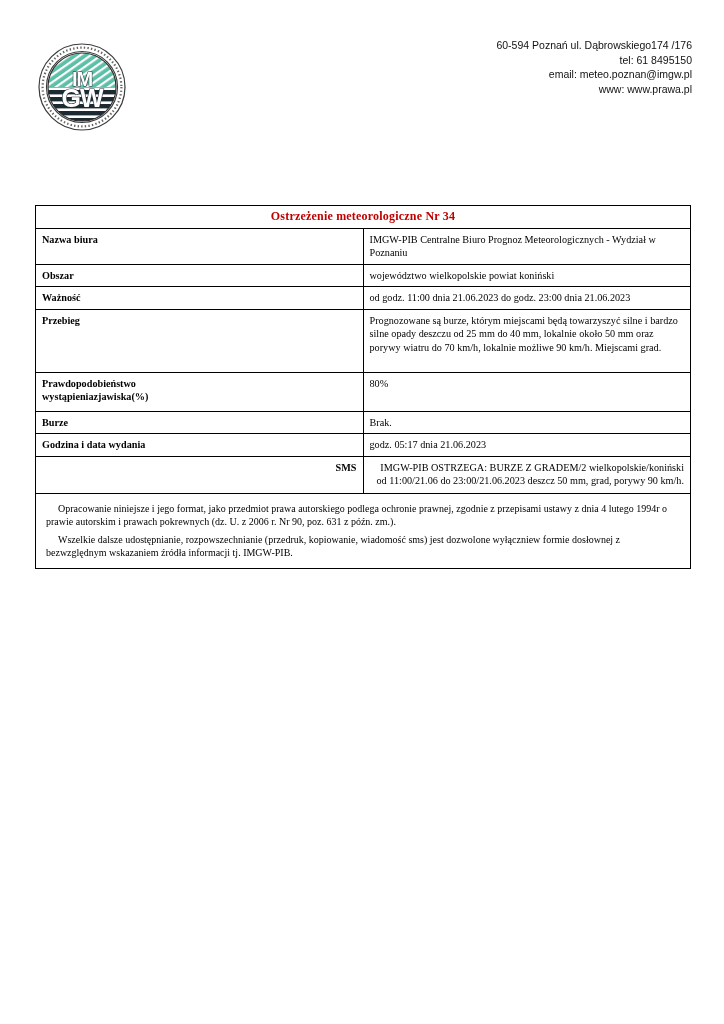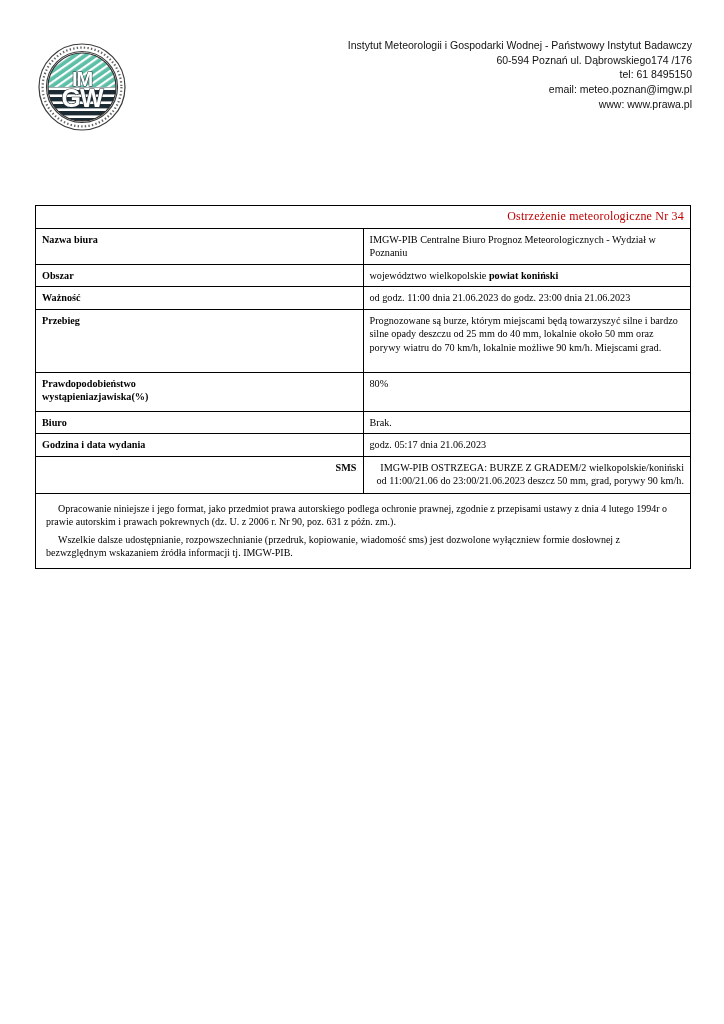--- a/index.html
+++ b/index.html
@@ -67,40 +67,40 @@
   }
   #warning-table td.label {
     width: 172px;
     font-weight: bold;
   }
   #warning-table td.value {
     width: 484px;
     font-weight: normal;
   }
   td.title-cell {
-    text-align: right;
-    font-weight: normal;
+    text-align: center;
+    font-weight: bold;
     font-size: 12px;
     padding: 7px 0 8px 0;
     letter-spacing: 0.2px;
   }
   tr.thick-bottom > td {
     border-bottom: 2px solid #808080;
   }
   td.tall-przebieg {
     height: 54px;
   }
   td.tall-prob {
     height: 30px;
   }
   td.tall-sms {
     height: 28px;
     text-align: right;
   }
-  .bold-inline { font-weight: bold; }
+  .bold-inline { font-weight: normal; }
 
   
   td.legal {
     font-size: 10px;
     line-height: 14.5px;
     padding: 5px 8px 6px 8px;
     border-top: 2px solid #808080;
   }
   td.legal p {
     margin: 4px;
@@ -140,21 +140,20 @@
         <rect x="10" y="46" width="72" height="36" fill="url(#horiz)"></rect>
       </g>
       <circle cx="46" cy="46" r="34" fill="none" stroke="#2a2a2a" stroke-width="1.1"></circle>
 
       <text x="46" y="45" text-anchor="middle" font-family="Liberation Sans, sans-serif" font-size="20" font-weight="bold" fill="#ffffff" stroke="#1c2b33" stroke-width="1.1" paint-order="stroke" letter-spacing="-1">IM</text>
       <text x="46" y="66" text-anchor="middle" font-family="Liberation Sans, sans-serif" font-size="25" font-weight="bold" fill="#ffffff" stroke="#1c2b33" stroke-width="1.2" paint-order="stroke" letter-spacing="-1">GW</text>
     </svg>
   </div>
 
   <div id="header-text">
-    <div>Instytut Meteorologii i Gospodarki Wodnej - Państwowy Instytut Badawczy</div>
     <div>60-594 Poznań ul. Dąbrowskiego174 /176</div>
     <div>tel: 61 8495150</div>
     <div>email: meteo.poznan@imgw.pl</div>
     <div>www: www.prawa.pl</div>
   </div>
 
 </div>
 
 <table id="warning-table">
   <tbody>
@@ -182,21 +181,21 @@
       <td class="label tall-przebieg">Przebieg</td>
       <td class="value tall-przebieg">Prognozowane są burze, którym miejscami będą towarzyszyć  silne i bardzo silne opady deszczu od 25 mm do 40 mm, lokalnie około 50 mm oraz porywy wiatru do 70 km/h, lokalnie możliwe 90 km/h. Miejscami grad.</td>
     </tr>
 
     <tr>
       <td class="label tall-prob"><span>Prawdopodobieństwo</span><br><span>wystąpieniazjawiska(%)</span></td>
       <td class="value tall-prob">80%</td>
     </tr>
 
     <tr>
-      <td class="label">Biuro</td>
+      <td class="label">Burze</td>
       <td class="value">Brak.</td>
     </tr>
 
     <tr>
       <td class="label">Godzina i data wydania</td>
       <td class="value">godz. 05:17 dnia 21.06.2023</td>
     </tr>
 
     <tr>
       <td class="label tall-sms">SMS</td>

